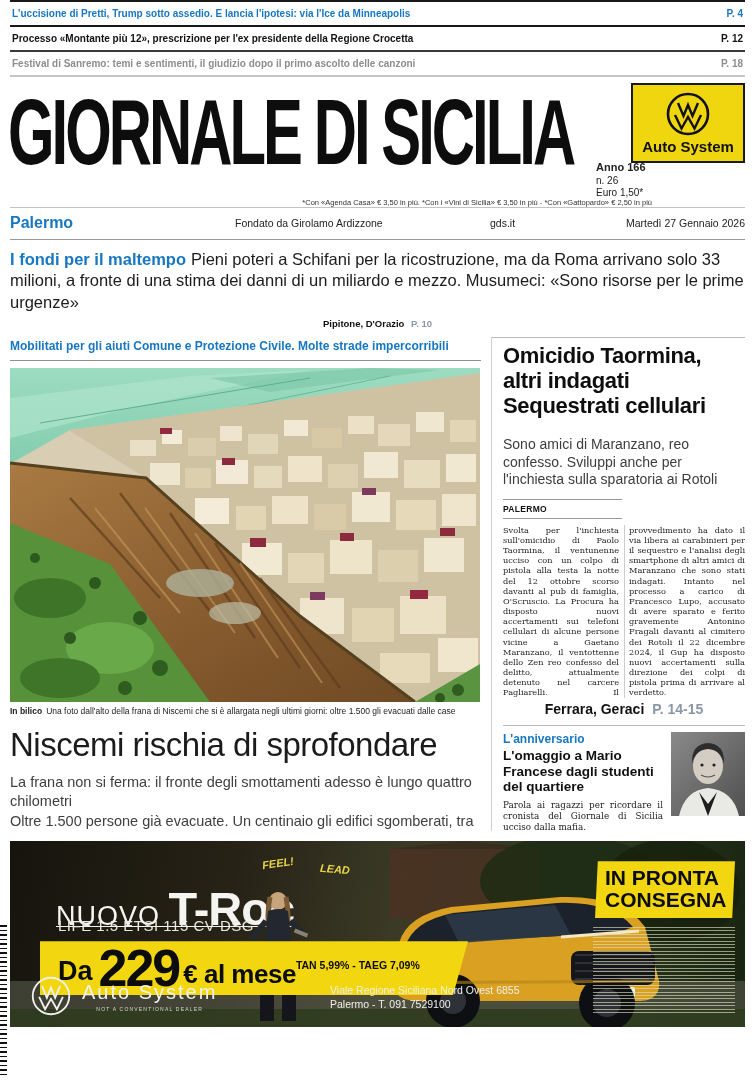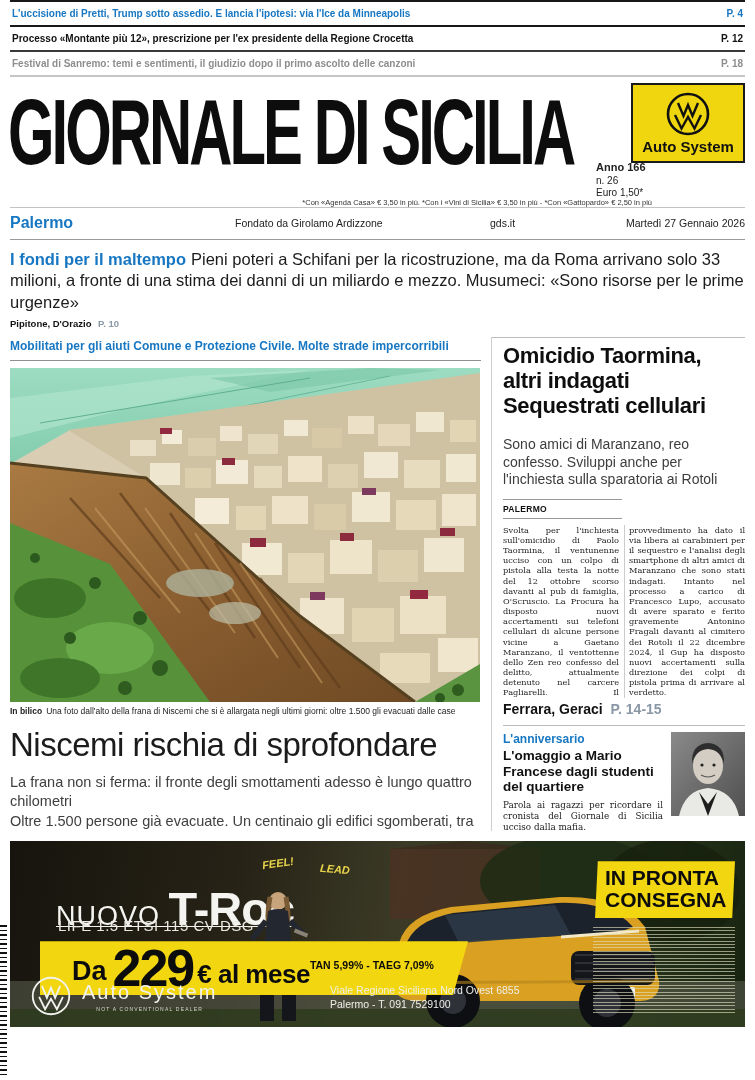--- a/index.html
+++ b/index.html
@@ -48,21 +48,21 @@
   .dateband .site { font-size:10.5px; color:#222; width:120px; }
   .dateband .date { font-size:10.5px; color:#222; flex:1; text-align:right; }
 
   
   .lead-headline {
     font-size:42px; font-weight:800; letter-spacing:-1.5px; color:#0e0e0e;
     margin-top:8px; white-space:nowrap;
   }
   .lead-standfirst { margin-top:9px; font-size:16.5px; line-height:1.3; color:#1c1c1c; }
   .lead-standfirst .kicker { color:#1777c2; font-weight:bold; margin-right:5px; }
-  .byline { text-align:left; font-size:9.5px; margin-top:5px; }
+  .byline { text-align:center; font-size:9.5px; margin-top:5px; }
   .byline .name { font-weight:bold; color:#111; }
   .byline .pref { font-weight:bold; color:#8a97a6; margin-left:4px; }
 
   
   .columns { display:flex; margin-top:8px; height:494px; overflow:hidden; }
   .col-left { width:482px; padding-right:10px; border-right:1px solid #cfcfcf; }
   .col-right { flex:1; padding-left:11px; border-top:1px solid #bbb; padding-top:6px; }
 
   .left-kicker { color:#1777c2; font-size:12px; font-weight:bold; padding:2px 0 7px 0; border-bottom:1px solid #8f8f8f; }
   .photo { margin-top:7px; }
@@ -99,21 +99,21 @@
     background:linear-gradient(100deg,#16140d 0%,#262216 30%,#3b3a26 52%,#2c3a20 78%,#17230f 100%);
   }
   .ad-bg { position:absolute; inset:0; }
   .ad-model { position:absolute; left:46px; top:40px; color:#f4f4f0; white-space:nowrap;text-decoration:underline; }
   .ad-model .prefix { font-size:27px; font-weight:400; letter-spacing:1px; }
   .ad-model .model { font-size:47px; font-weight:800; letter-spacing:-1px; }
   .ad-trim { position:absolute; left:48px; top:76px; color:#e9e9e2; font-size:15px; letter-spacing:0.5px; }
   .price-box {
     position:absolute; left:30px; top:100px; width:428px; height:54px; background:#f2d60f;
     clip-path:polygon(0 0,100% 0,96.5% 100%,0 100%);
-    display:flex; align-items:flex-end; padding:2px 10px 4px 32px; color:#0c0c0c;
+    display:flex; align-items:flex-end; padding:2px 10px 4px 18px; color:#0c0c0c;
   }
   .price-box .da { font-size:27px; font-weight:800; margin-right:6px; margin-bottom:4px; }
   .price-box .price { font-size:52px; font-weight:800; letter-spacing:-2px; line-height:0.9; }
   .price-suffix-wrap { display:flex; margin-left:4px; margin-bottom:1px; }
   .price-box .suffix { font-size:26px; font-weight:800; letter-spacing:-0.5px; }
   .price-box .finance { font-size:10.5px; font-weight:800; }
   .ribbon {
     position:absolute; right:10px; top:20px; background:#f2d60f; color:#0c0c0c;
     font-size:21px; font-weight:800; line-height:1.05; padding:6px 10px 7px 10px;
     width:140px; clip-path:polygon(2% 0,100% 0,98% 100%,0 100%);

